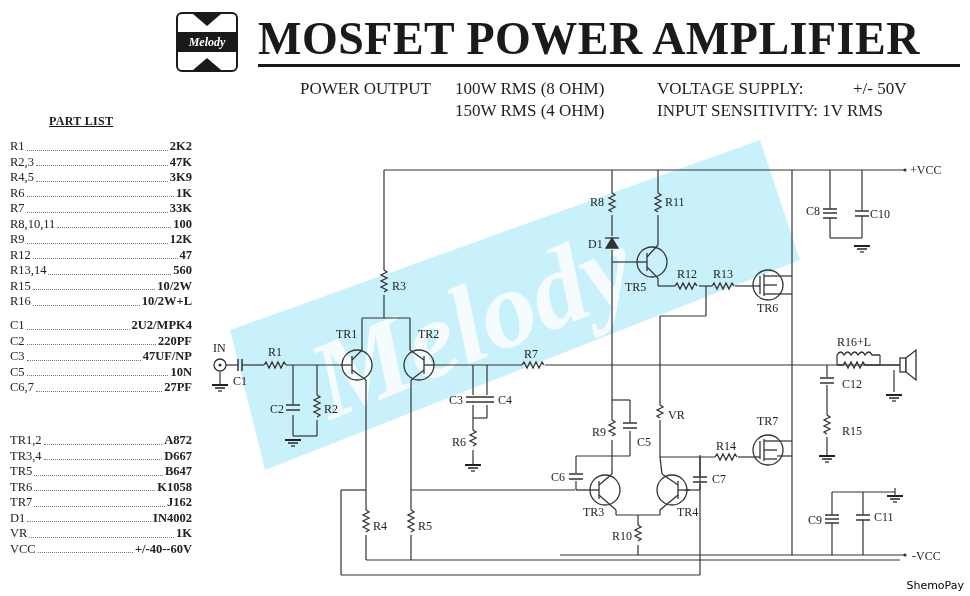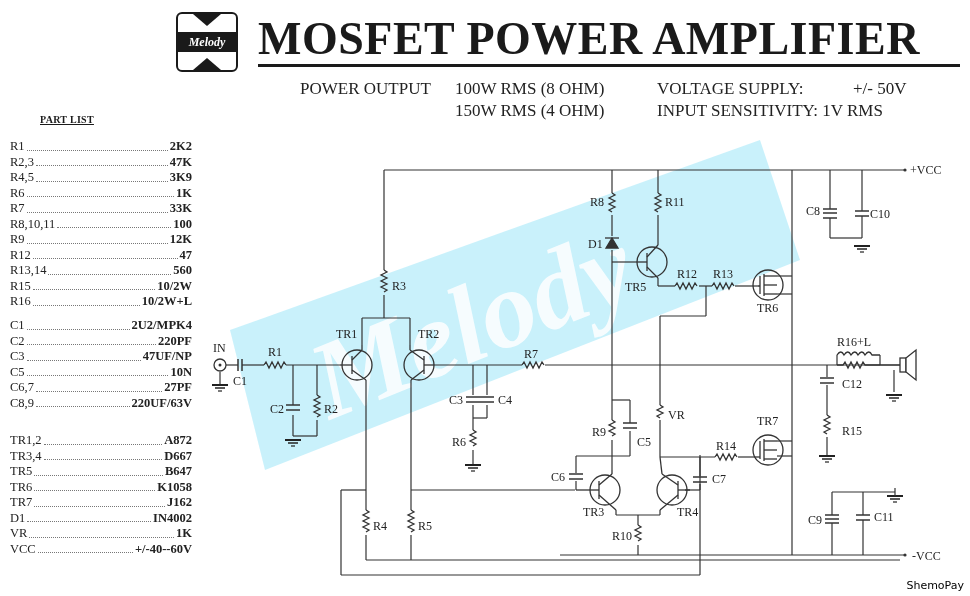--- a/index.html
+++ b/index.html
@@ -21,21 +21,21 @@
   .logo .tri-bot { position: absolute; left: 50%; bottom: 0; transform: translateX(-50%);
     width: 0; height: 0; border-left: 14px solid transparent; border-right: 14px solid transparent;
     border-bottom: 12px solid #1a1a1a; }
   .title {
     position: absolute; left: 258px; top: 14px; font-size: 46px; font-weight: bold;
     letter-spacing: 0.5px; white-space: nowrap; line-height: 50px;
   }
   .title-rule { position: absolute; left: 258px; top: 64px; width: 702px; height: 3px; background: #1a1a1a; }
   .spec { position: absolute; font-size: 17px; white-space: nowrap; color: #222; }
   .partlist-title {
-    position: absolute; left: 40px; top: 114px; font-size: 10px; font-weight: bold;
+    position: absolute; left: 49px; top: 114px; font-size: 12px; font-weight: bold;
     text-decoration: underline; letter-spacing: 0.3px; text-align: center;
   }
   .parts { position: absolute; left: 10px; width: 182px; font-size: 12.5px; color: #222; }
   .part-row { display: flex; height: 15.5px; line-height: 15.5px; }
   .part-row .ref { white-space: nowrap; }
   .part-row .dots { flex: 1; border-bottom: 1px dotted #777; margin: 0 2px 4px 2px; }
   .part-row .val { white-space: nowrap; font-weight: bold; }
   svg.schem { position: absolute; left: 0; top: 0; }
   svg.schem text { font-family: "Liberation Serif", "DejaVu Serif", serif; font-size: 12px; fill: #222; }
   .badge {
@@ -140,25 +140,20 @@
     </div>
   <div class="part-row">
       <span class="ref">C5</span>
       <span class="dots"></span>
       <span class="val">10N</span>
     </div>
   <div class="part-row">
       <span class="ref">C6,7</span>
       <span class="dots"></span>
       <span class="val">27PF</span>
-    </div>
-  <div class="part-row">
-      <span class="ref">C8,9</span>
-      <span class="dots"></span>
-      <span class="val">220UF/63V</span>
     </div>
 </div>
 
 <div class="parts" style="top:433px;text-align:center;">
   <div class="part-row">
       <span class="ref">TR1,2</span>
       <span class="dots"></span>
       <span class="val">A872</span>
     </div>
   <div class="part-row">

